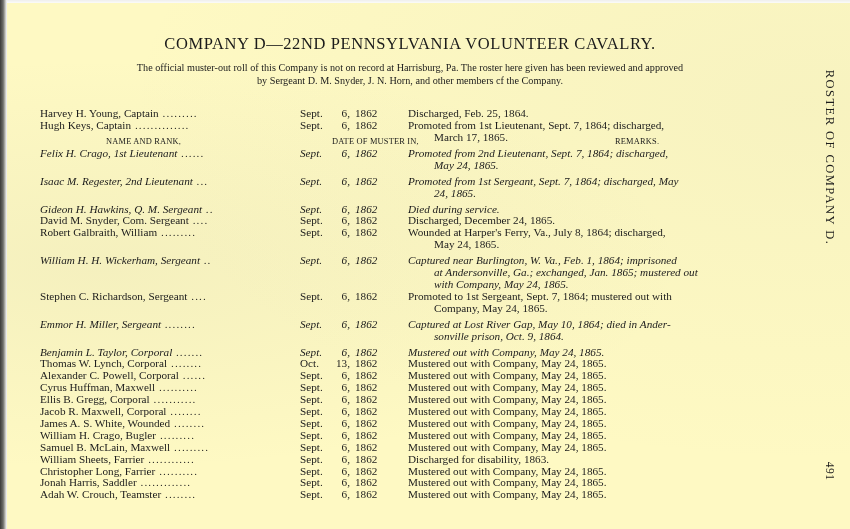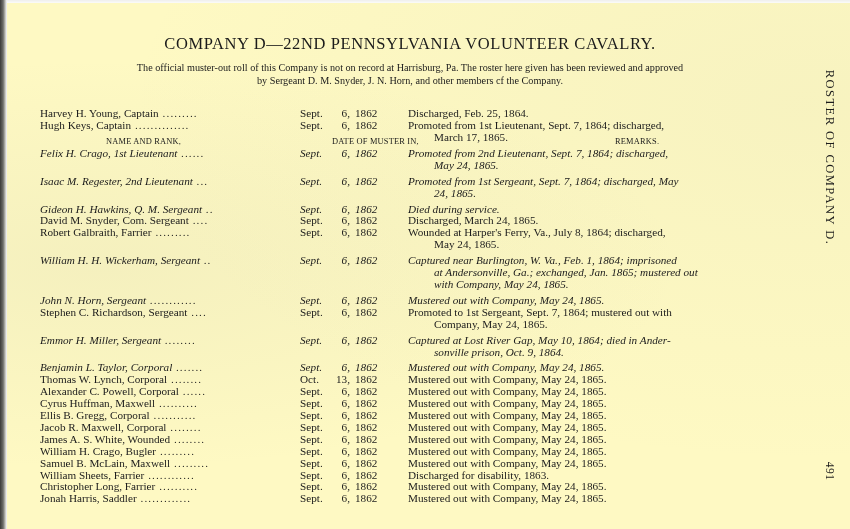--- a/index.html
+++ b/index.html
@@ -194,36 +194,31 @@
             <td class="c-rem"><span>Promoted from 1st Sergeant, Sept. 7, 1864; discharged, May</span><span class="cont">24, 1865.</span></td>
           </tr>
           <tr class="gap-before">
             <td class="c-name"><span>Gideon H. Hawkins, Q. M. Sergeant</span><span class="leaders"> ..</span></td>
             <td class="c-date"><span class="m">Sept.</span><span class="d">6,</span><span class="y">1862</span></td>
             <td class="c-rem"><span>Died during service.</span></td>
           </tr>
           <tr>
             <td class="c-name"><span>David M. Snyder, Com. Sergeant</span><span class="leaders"> ....</span></td>
             <td class="c-date"><span class="m">Sept.</span><span class="d">6,</span><span class="y">1862</span></td>
-            <td class="c-rem"><span>Discharged, March 24, 1865.</span></td>
-          </tr>
-          <tr>
-            <td class="c-name"><span>Robert Galbraith, Farrier</span><span class="leaders"> .........</span></td>
+            <td class="c-rem"><span>Discharged, December 24, 1865.</span></td>
+          </tr>
+          <tr>
+            <td class="c-name"><span>Robert Galbraith, William</span><span class="leaders"> .........</span></td>
             <td class="c-date"><span class="m">Sept.</span><span class="d">6,</span><span class="y">1862</span></td>
             <td class="c-rem"><span>Wounded at Harper's Ferry, Va., July 8, 1864; discharged,</span><span class="cont">May 24, 1865.</span></td>
           </tr>
           <tr class="gap-before">
             <td class="c-name"><span>William H. H. Wickerham, Sergeant</span><span class="leaders"> ..</span></td>
             <td class="c-date"><span class="m">Sept.</span><span class="d">6,</span><span class="y">1862</span></td>
             <td class="c-rem"><span>Captured near Burlington, W. Va., Feb. 1, 1864; imprisoned</span><span class="cont">at Andersonville, Ga.; exchanged, Jan. 1865; mustered out</span><span class="cont">with Company, May 24, 1865.</span></td>
-          </tr>
-          <tr class="gap-before">
-            <td class="c-name"><span>John N. Horn, Sergeant</span><span class="leaders"> ............</span></td>
-            <td class="c-date"><span class="m">Sept.</span><span class="d">6,</span><span class="y">1862</span></td>
-            <td class="c-rem"><span>Mustered out with Company, May 24, 1865.</span></td>
           </tr>
           <tr>
             <td class="c-name"><span>Stephen C. Richardson, Sergeant</span><span class="leaders"> ....</span></td>
             <td class="c-date"><span class="m">Sept.</span><span class="d">6,</span><span class="y">1862</span></td>
             <td class="c-rem"><span>Promoted to 1st Sergeant, Sept. 7, 1864; mustered out with</span><span class="cont">Company, May 24, 1865.</span></td>
           </tr>
           <tr class="gap-before">
             <td class="c-name"><span>Emmor H. Miller, Sergeant</span><span class="leaders"> ........</span></td>
             <td class="c-date"><span class="m">Sept.</span><span class="d">6,</span><span class="y">1862</span></td>
             <td class="c-rem"><span>Captured at Lost River Gap, May 10, 1864; died in Ander-</span><span class="cont">sonville prison, Oct. 9, 1864.</span></td>
@@ -278,20 +273,25 @@
             <td class="c-date"><span class="m">Sept.</span><span class="d">6,</span><span class="y">1862</span></td>
             <td class="c-rem"><span>Discharged for disability, 1863.</span></td>
           </tr>
           <tr>
             <td class="c-name"><span>Christopher Long, Farrier</span><span class="leaders"> ..........</span></td>
             <td class="c-date"><span class="m">Sept.</span><span class="d">6,</span><span class="y">1862</span></td>
             <td class="c-rem"><span>Mustered out with Company, May 24, 1865.</span></td>
           </tr>
           <tr>
             <td class="c-name"><span>Jonah Harris, Saddler</span><span class="leaders"> .............</span></td>
+            <td class="c-date"><span class="m">Sept.</span><span class="d">6,</span><span class="y">1862</span></td>
+            <td class="c-rem"><span>Mustered out with Company, May 24, 1865.</span></td>
+          </tr>
+          <tr>
+            <td class="c-name"><span>Adah W. Crouch, Teamster</span><span class="leaders"> ........</span></td>
             <td class="c-date"><span class="m">Sept.</span><span class="d">6,</span><span class="y">1862</span></td>
             <td class="c-rem"><span>Mustered out with Company, May 24, 1865.</span></td>
           </tr>
         </tbody>
     </table>
 
   </div>
 
   <div id="running-head">
     <span>ROSTER OF COMPANY D.</span>

